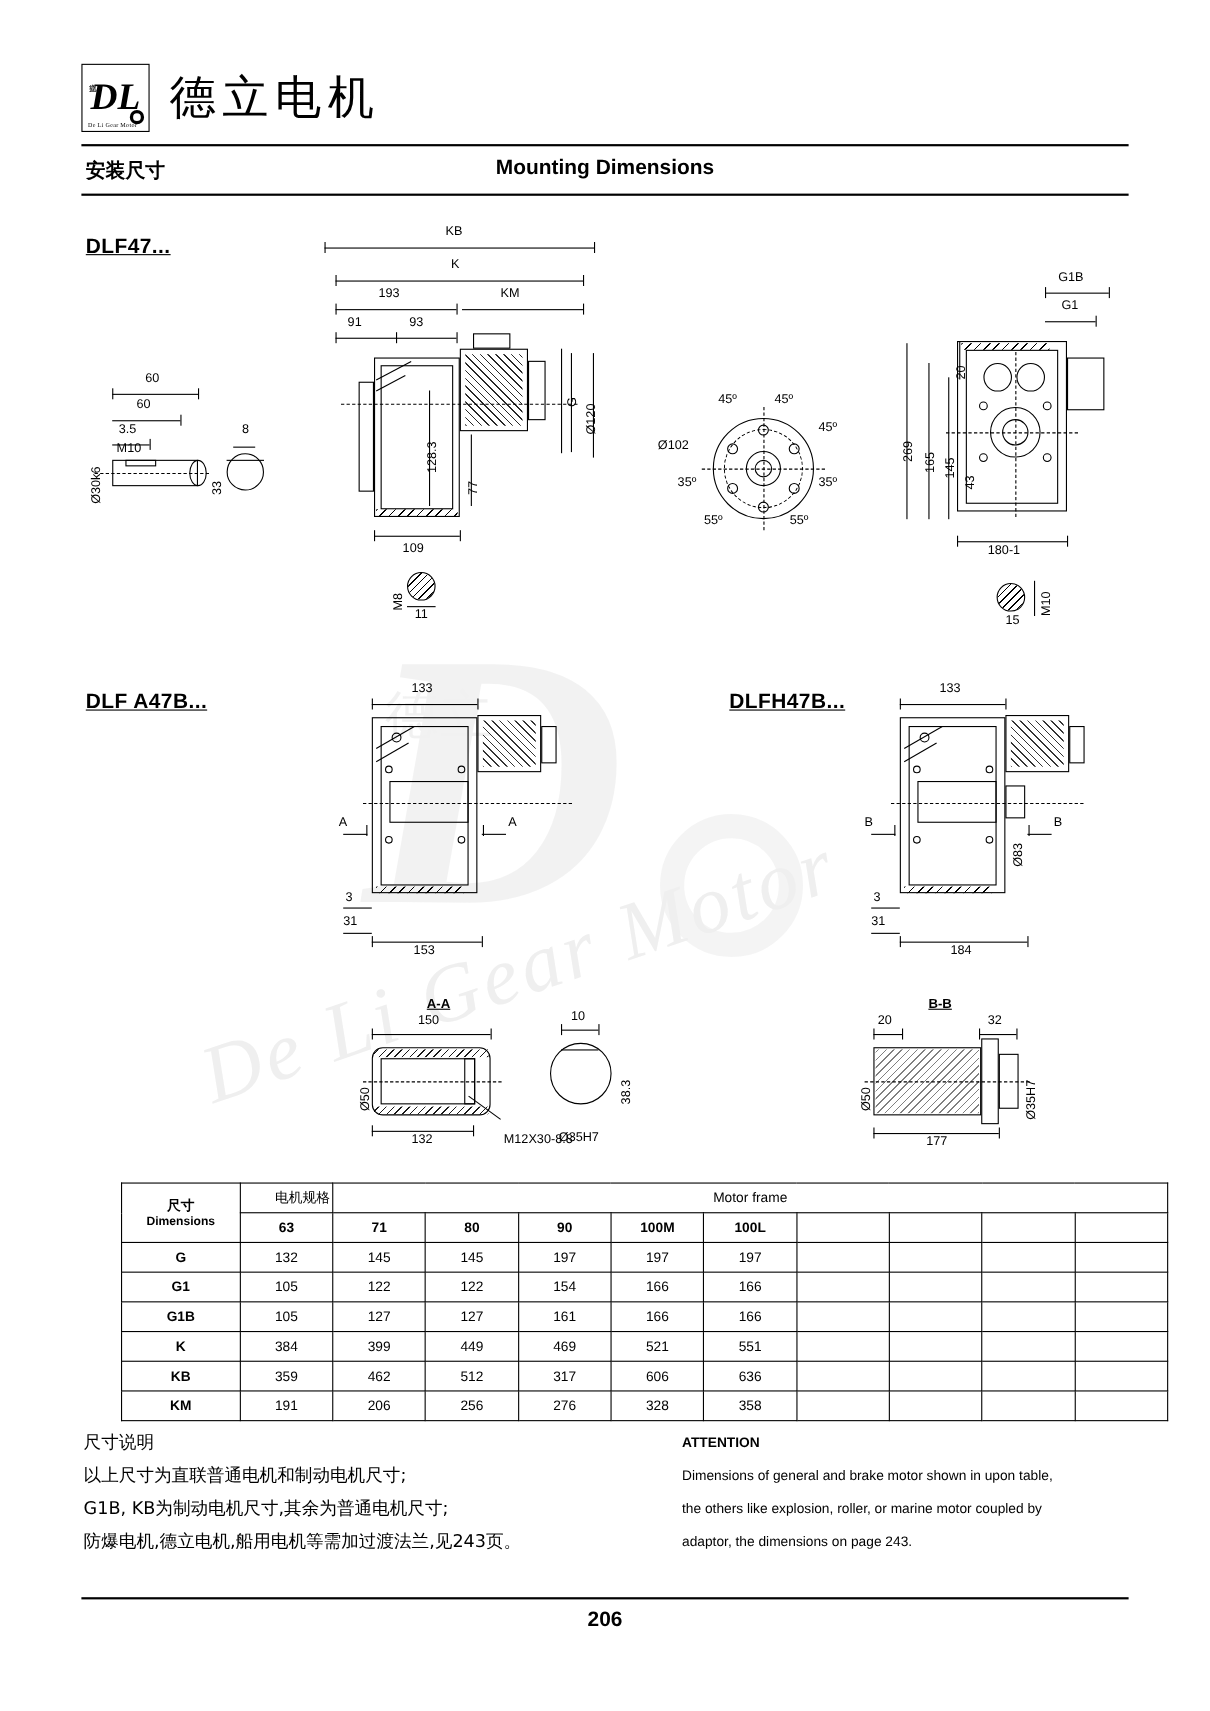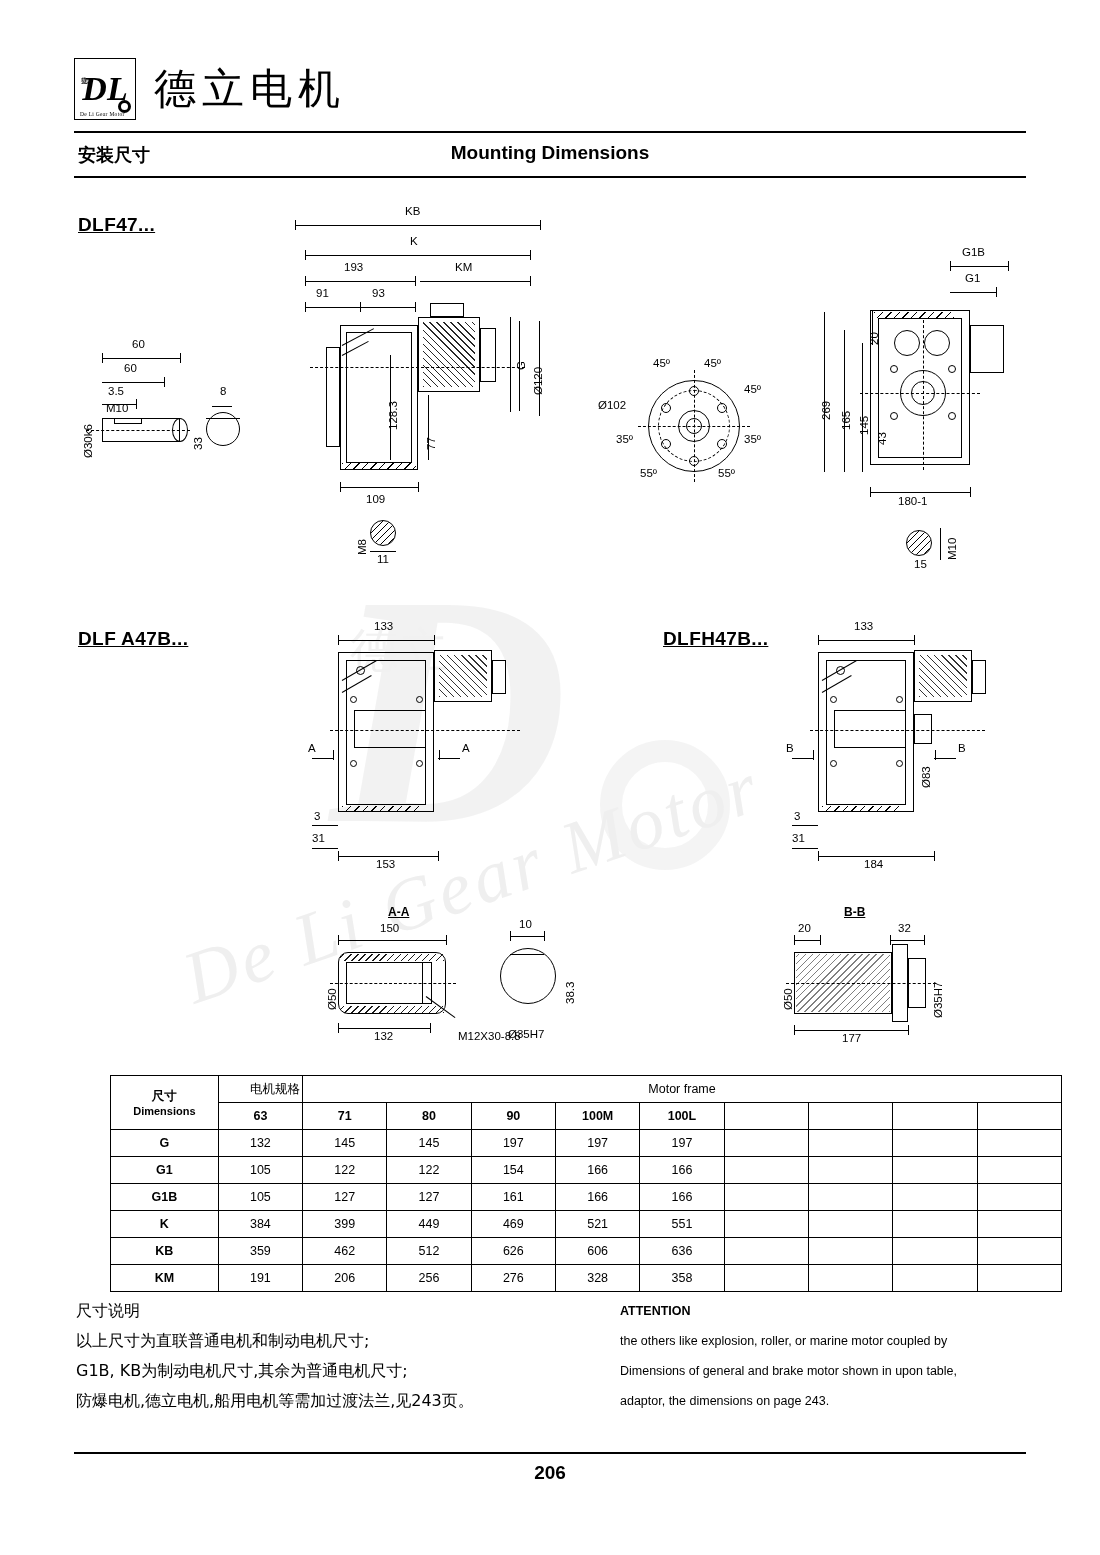--- a/index.html
+++ b/index.html
@@ -556,21 +556,21 @@
       <td></td>
       <td></td>
       <td></td>
       <td></td>
     </tr>
     <tr>
       <td class="rowhdr">KB</td>
       <td>359</td>
       <td>462</td>
       <td>512</td>
-      <td>626</td>
+      <td>317</td>
       <td>606</td>
       <td>636</td>
       <td></td>
       <td></td>
       <td></td>
       <td></td>
     </tr>
     <tr>
       <td class="rowhdr">KM</td>
       <td>191</td>
@@ -589,21 +589,21 @@
 
   <div class="notes-cn">
     <div>尺寸说明</div>
     <div>以上尺寸为直联普通电机和制动电机尺寸;</div>
     <div>G1B, KB为制动电机尺寸,其余为普通电机尺寸;</div>
     <div>防爆电机,德立电机,船用电机等需加过渡法兰,见243页。</div>
   </div>
 
   <div class="notes-en">
     <div class="att">ATTENTION</div>
+    <div>Dimensions of general and brake motor shown in upon table,</div>
     <div>the others like explosion, roller, or marine motor coupled by</div>
-    <div>Dimensions of general and brake motor shown in upon table,</div>
     <div>adaptor, the dimensions on page 243.</div>
   </div>
 
   <div class="rule bottom"></div>
   <div class="page-num">206</div>
 
 </div>
 
 </body></html>

